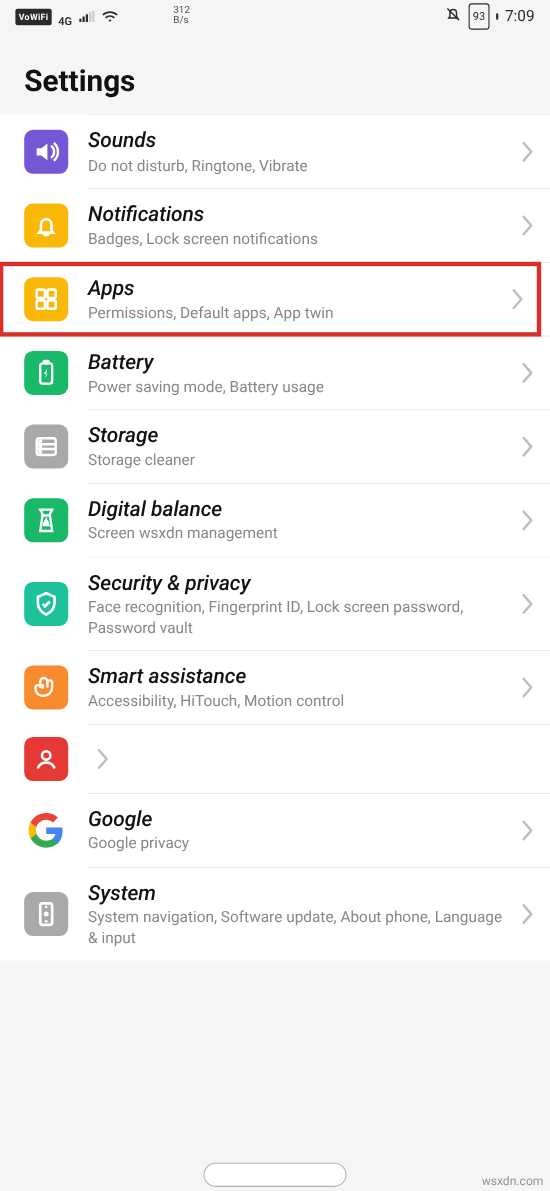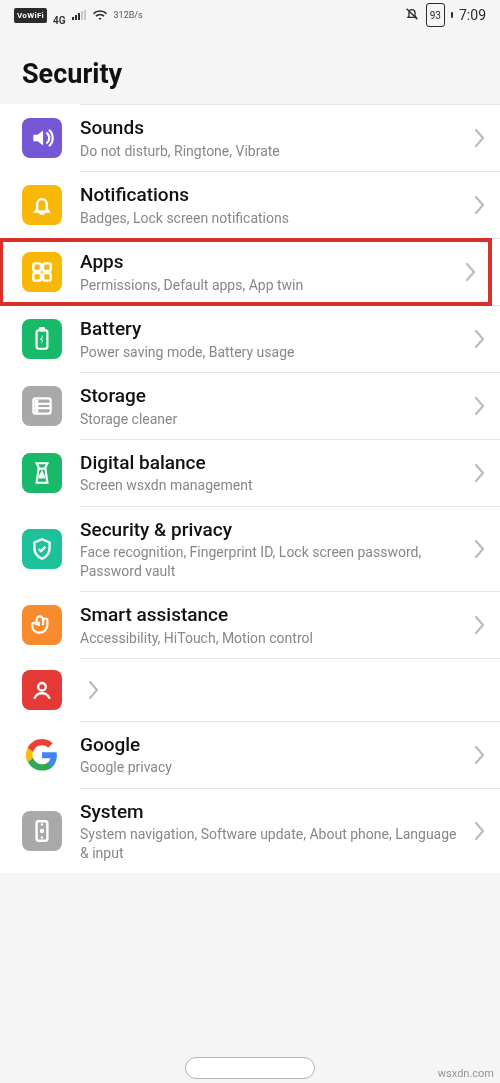--- a/index.html
+++ b/index.html
@@ -21,21 +21,21 @@
     font-size: 12px;
     color: #2b2b2b;
   }
   .status-left, .status-right { display: flex; align-items: center; gap: 6px; }
   .vowifi-badge {
     background: #2b2b2b; color: #fff; font-size: 8px; font-weight: 700;
     padding: 3px 3px; border-radius: 2px; letter-spacing: 0.3px;
   }
   .signal-4g { font-size: 10px; font-weight: 600; line-height: 1; margin-top: 12px; }
   .signal-bars, .wifi-icon { display:inline-flex; align-items:flex-end; }
-  .speed { display:flex; flex-direction:row; line-height:1; font-size:9px; color:#555; }
+  .speed { display:flex; flex-direction:column; line-height:1; font-size:9px; color:#555;margin-left:44px; }
   .mute-bell { font-size:14px; }
   .battery {
     display:inline-flex; align-items:center; gap:1px; font-size:10px;
     border:1.5px solid #2b2b2b; border-radius:3px; padding:0 3px; height:24px;
   }
   .battery-nub { width:2px; height:6px; background:#2b2b2b; border-radius:1px; }
   .clock { font-size:14px; }
 
   .header {
     padding: 28px 22px 14px 22px;
@@ -60,21 +60,21 @@
   }
   .icon-box {
     width:40px; height:40px; border-radius:8px;
     display:flex; align-items:center; justify-content:center;
     flex-shrink:0; margin-right:18px;
     color:#fff;
   }
   .icon-box svg { width:26px; height:26px; }
   .icon-box.google svg { width:34px; height:34px; }
   .row-text { flex:1; min-width:0; }
-  .row-title { font-size:19px; font-weight:500; color:#111; line-height:1.25; }
+  .row-title { font-size:19px; font-weight:500; color:#111; line-height:1.25;font-style:italic; }
   .row-sub { font-size:14px; color:#878787; margin-top:2px; line-height:1.3; }
   .chevron {
     flex-shrink:0; color:#bcbcbc; margin-left:8px;
   }
   .chevron svg { width:12px; height:22px; display:block; }
 
   .nav-bar {
     position:absolute; bottom:4px; left:0; right:0;
     display:flex; justify-content:center;
   }
@@ -137,21 +137,21 @@
     </span>
     <span class="battery">
       <span>93</span>
     </span>
       <span class="battery-nub"></span>
     <span class="clock">7:09</span>
   </div>
 </div>
 
 <div class="header">
-  <h1>Security</h1>
+  <h1>Settings</h1>
 </div>
 
 <div class="list" id="settings-list">
     <div class="divider-offset"></div>
     <div class="row">
       <div class="icon-box bg-sounds">
         <svg viewBox="0 0 24 24" fill="currentColor">
           <path d="M4 9v6h4l5 4V5L8 9H4z"></path>
           <path d="M16 7a6 6 0 0 1 0 10" fill="none" stroke="currentColor" stroke-width="2"></path>
           <path d="M18.5 4.5a10 10 0 0 1 0 15" fill="none" stroke="currentColor" stroke-width="2"></path>

